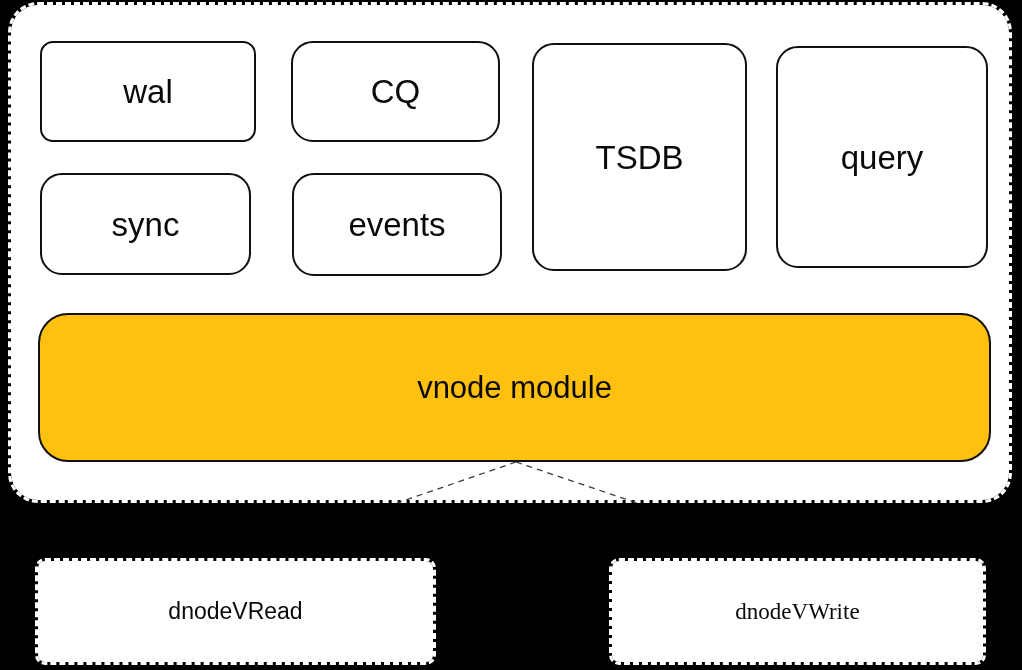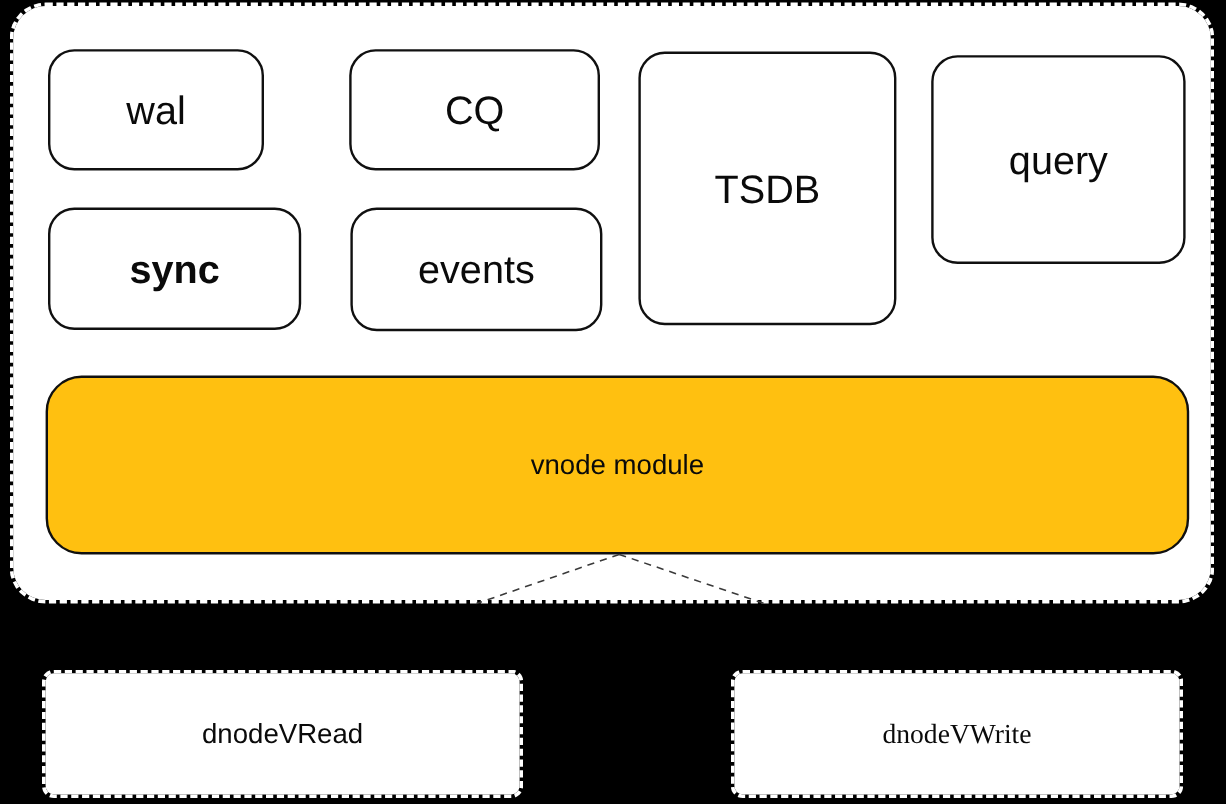--- a/index.html
+++ b/index.html
@@ -35,41 +35,41 @@
     box-sizing: border-box;
     background: #ffffff;
     border: 2px solid #101010;
     border-radius: 22px;
     display: flex;
     align-items: center;
     justify-content: center;
     font-size: 33px;
     line-height: 1;
   }
-  .box-wal    { left: 40px;  top: 41px;  width: 180px; height: 101px; }
+  .box-wal    { left: 40px;  top: 41px;  width: 216px; height: 101px; border-radius: 13px; }
   .box-cq     { left: 291px; top: 41px;  width: 209px; height: 101px; }
-  .box-sync   { left: 40px;  top: 173px; width: 211px; height: 102px; font-weight: bold; }
+  .box-sync   { left: 40px;  top: 173px; width: 211px; height: 102px; }
   .box-events { left: 292px; top: 173px; width: 210px; height: 103px; }
   .box-tsdb   { left: 532px; top: 43px;  width: 215px; height: 228px; }
-  .box-query  { left: 776px; top: 46px;  width: 212px; height: 174px; }
+  .box-query  { left: 776px; top: 46px;  width: 212px; height: 222px; }
   
   .vnode-module {
     position: absolute;
     left: 38px;
     top: 313px;
     width: 953px;
     height: 149px;
     box-sizing: border-box;
     background: #ffc010;
     border: 2px solid #101010;
     border-radius: 30px;
     display: flex;
     align-items: center;
     justify-content: center;
-    font-size: 23px;
+    font-size: 31px;
     line-height: 1;
   }
   
   .connectors {
     position: absolute;
     left: 0;
     top: 0;
     width: 1022px;
     height: 670px;
     pointer-events: none;

